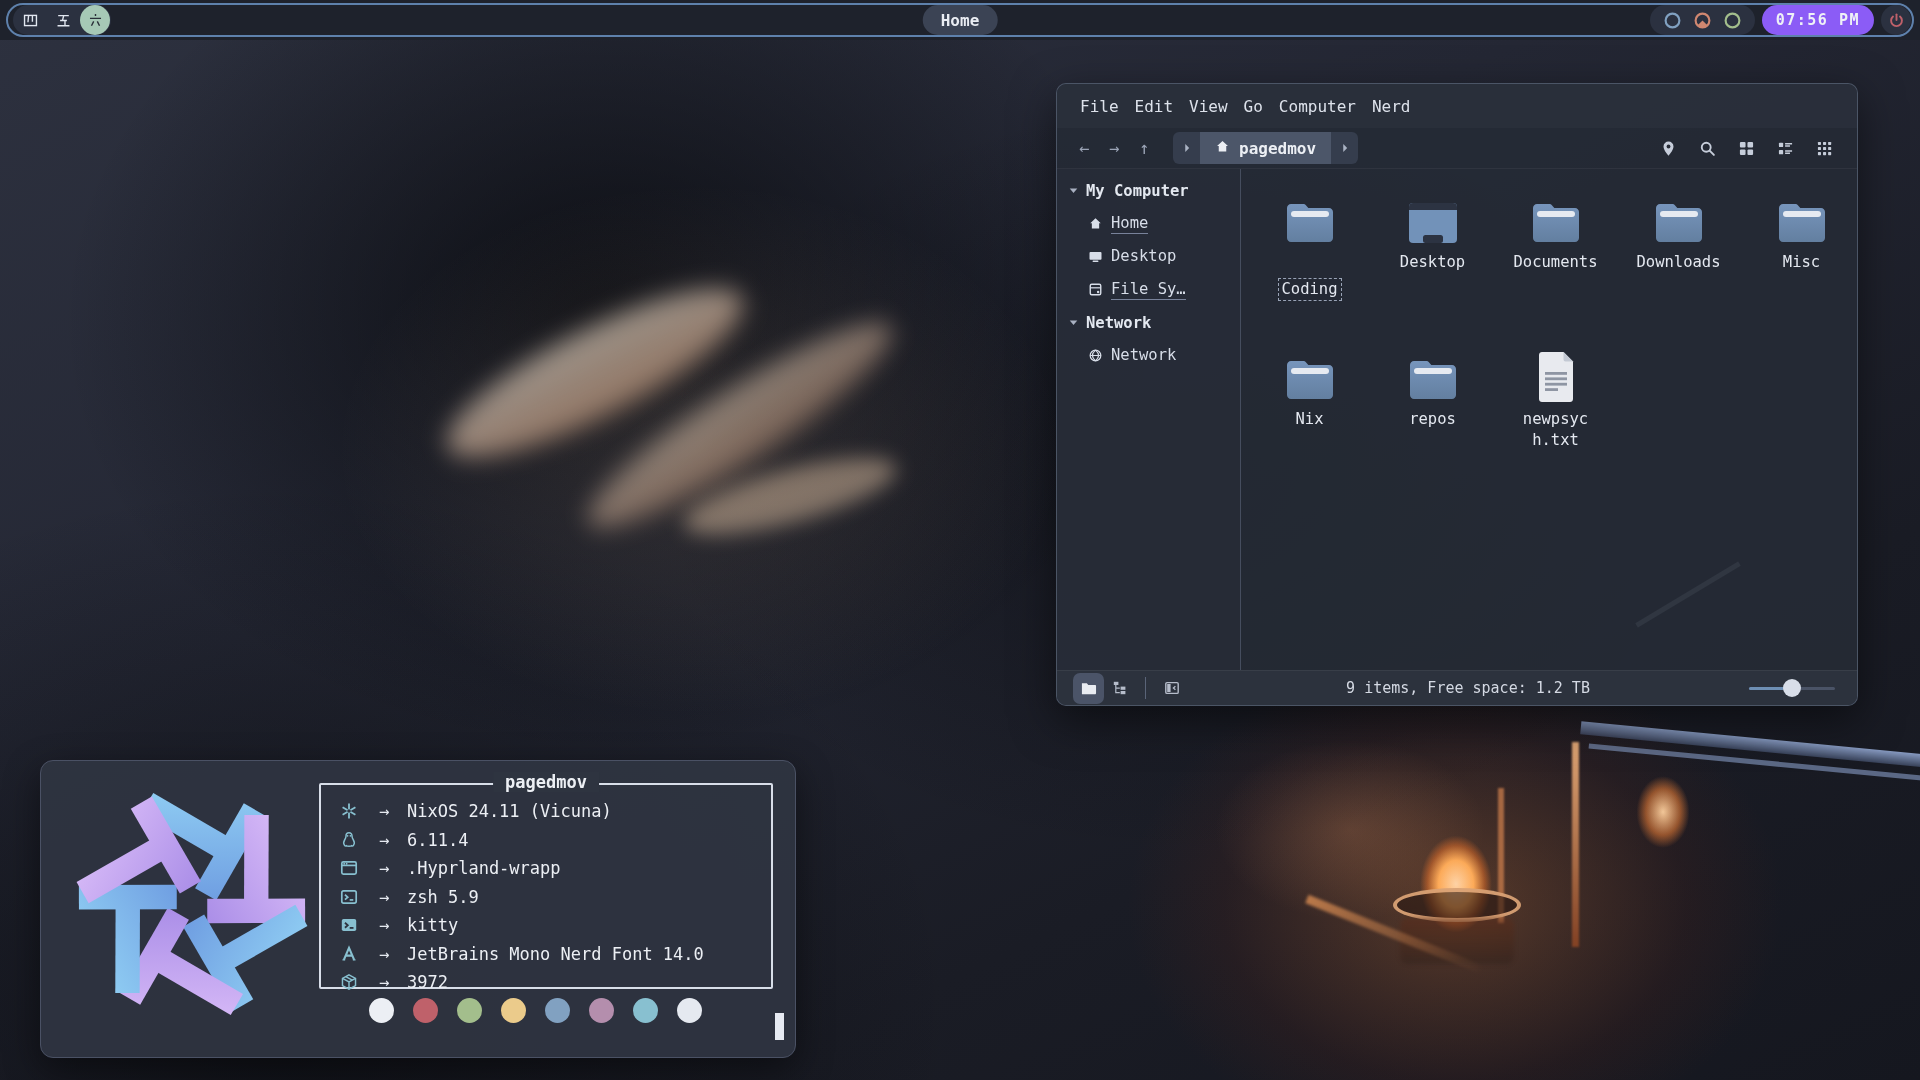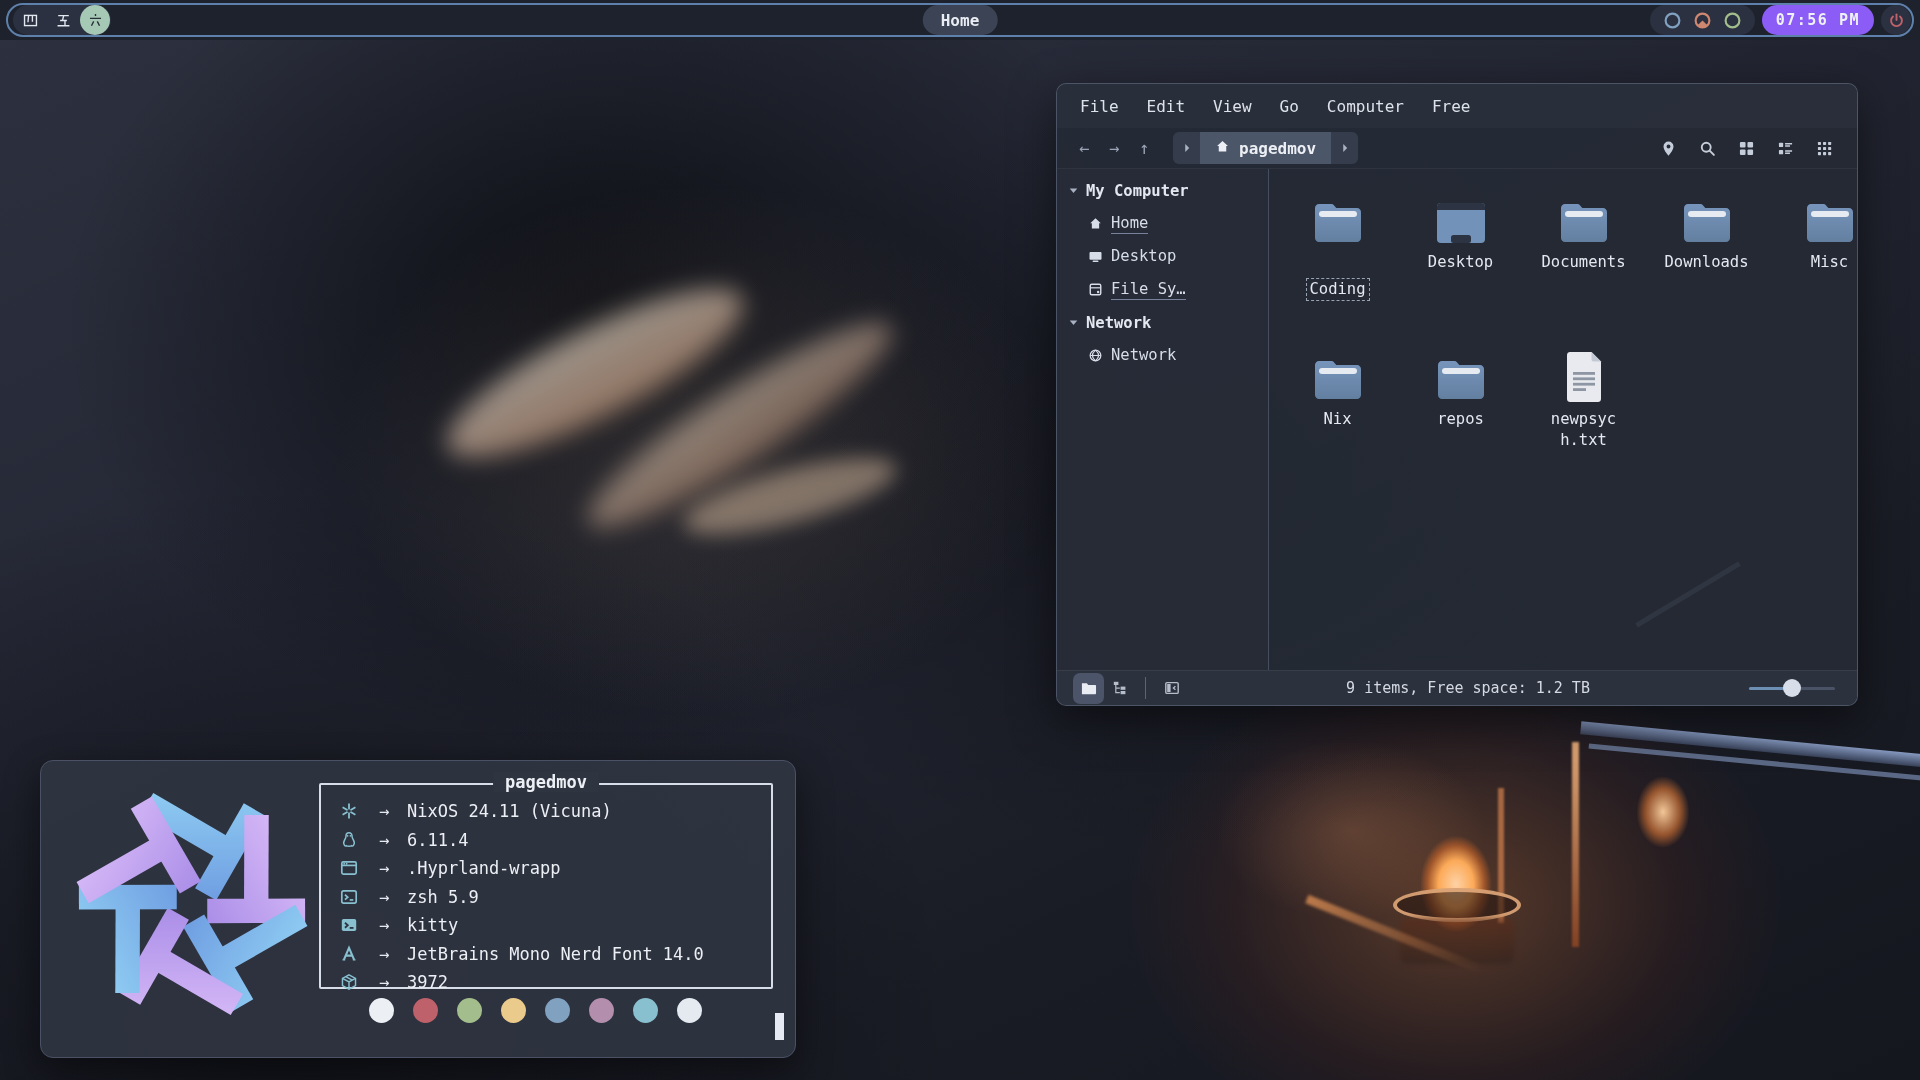--- a/index.html
+++ b/index.html
@@ -55,36 +55,36 @@
   .tray { height:30px; border-radius:15px; background:#2b3140; display:flex; align-items:center; gap:11px; padding:0 13px; }
   .clock { height:30px; border-radius:15px; background:#8b5cf6; display:flex; align-items:center;
     padding:0 14px; font-size:15px; font-weight:bold; letter-spacing:1.5px; color:#eef1f6; }
   .power { width:30px; height:30px; border-radius:50%; background:#2b3140; border:none;
     display:flex; align-items:center; justify-content:center; color:#BF616A; cursor:pointer; }
 
   
   .fm { position:absolute; left:1056px; top:83px; width:802px; height:623px; z-index:10;
     background:rgba(37,42,53,0.92); border:1px solid rgba(125,140,165,0.45); border-radius:10px;
     box-shadow:0 14px 44px rgba(0,0,0,0.5); display:flex; flex-direction:column; overflow:hidden; color:#d8dee9; }
-  .fm-menubar { height:44px; display:flex; align-items:center; gap:28px; padding:0 23px;
+  .fm-menubar { height:44px; display:flex; align-items:center; gap:16px; padding:0 23px;
     font-size:16px; color:#dde2eb; background:rgba(45,51,64,0.5); flex:none; }
   .fm-menubar .mi { background:none; border:none; color:inherit; font:inherit; cursor:pointer; }
   .fm-toolbar { height:40px; display:flex; align-items:center; padding:0 12px; flex:none; }
   .nav-btn { width:30px; height:28px; background:transparent; border:none; color:#9ba4b6;
     font-size:17px; display:flex; align-items:center; justify-content:center; cursor:pointer; font-family:inherit; }
   .pathbar { display:flex; height:32px; margin-left:14px; background:#353d4d; border-radius:6px; overflow:hidden; }
   .path-chevron { width:27px; background:transparent; border:none; color:#aab3c4;
     display:flex; align-items:center; justify-content:center; cursor:pointer; }
   .path-tab { display:flex; align-items:center; gap:9px; padding:0 15px; background:#4c5669;
     color:#eceff4; font-weight:bold; font-size:16px; border:none; font-family:inherit; cursor:pointer; }
   .tb-spacer { flex:1; }
   .fm-tools-right { display:flex; gap:22px; padding-right:12px; color:#c6cdda; align-items:center; }
   .tool-ic { background:none; border:none; color:inherit; display:flex; cursor:pointer; }
   .fm-body { flex:1; display:flex; border-top:1px solid rgba(255,255,255,0.05); min-height:0; }
-  .fm-sidebar { width:212px; padding-top:5px; font-size:15.5px; flex:none;
+  .fm-sidebar { width:184px; padding-top:5px; font-size:15.5px; flex:none;
     border-right:1px solid rgba(95,106,128,0.55); background:rgba(42,48,60,0.4); }
   .sb-section { height:33px; display:flex; align-items:center; gap:7px; padding-left:11px;
     font-weight:bold; color:#e3e8f0; width:100%; background:none; border:none; font:inherit; font-weight:bold; cursor:pointer; }
   .sb-item { height:33px; display:flex; align-items:center; gap:8px; padding-left:31px;
     color:#d8dee9; width:100%; background:none; border:none; font:inherit; cursor:pointer; }
   .sb-item .sbl { padding-bottom:1px; }
   .sb-item .sbl.underline { border-bottom:1px solid #78829a; }
   .fm-files { flex:1; padding:15px 0 0 7px; display:grid; grid-template-columns:repeat(5,123px);
     grid-auto-rows:157px; justify-items:center; align-content:start; }
   .file-item { display:flex; flex-direction:column; align-items:center; width:118px; cursor:pointer; }
@@ -199,21 +199,21 @@
   </div>
 </header>
 
 <section class="fm">
   <nav class="fm-menubar" id="fmMenu">
       <button class="mi">File</button>
       <button class="mi">Edit</button>
       <button class="mi">View</button>
       <button class="mi">Go</button>
       <button class="mi">Computer</button>
-      <button class="mi">Free</button>
+      <button class="mi">Nerd</button>
     </nav>
   <div class="fm-toolbar">
     <button class="nav-btn">←</button>
     <button class="nav-btn">→</button>
     <button class="nav-btn">↑</button>
     <div class="pathbar">
       <button class="path-chevron" id="chevL">
           <svg width="14" height="14" viewBox="0 0 16 16" fill="none" xmlns="http://www.w3.org/2000/svg">
             <path d="M10 3.5L5.5 8l4.5 4.5z" fill="currentColor" transform="rotate(180 8 8)"></path>
           </svg>

